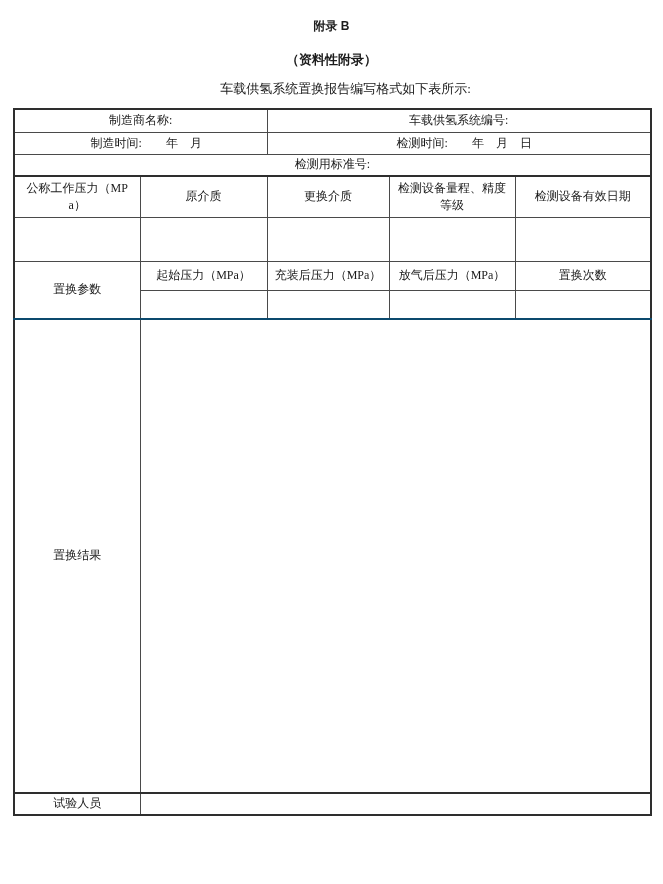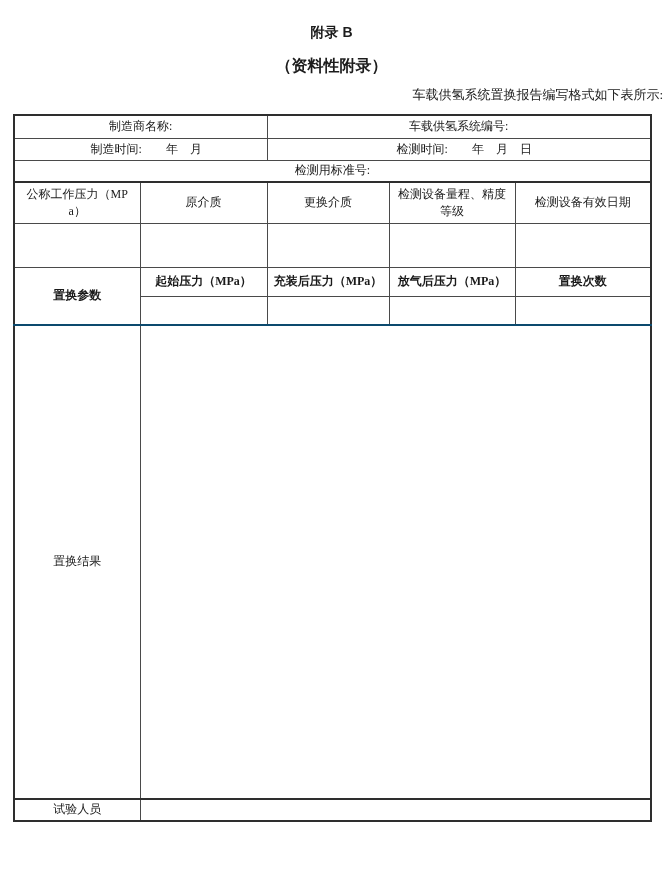--- a/index.html
+++ b/index.html
@@ -17,29 +17,29 @@
   }
   .doc {
     width: 663px;
   }
   .t1, .t2, .t3, .caption {
     text-align: center;
     font-weight: bold;
     font-family: "Liberation Sans", "DejaVu Sans", sans-serif;
     color: #1c1c1c;
   }
-  .t1 { margin: 24px 0 0; font-size: 14px; line-height: 16px; }
-  .t2 { margin: 17px 0 0; font-size: 16px; line-height: 17px; }
+  .t1 { margin: 18px 0 0; font-size: 12px; line-height: 16px; }
+  .t2 { margin: 17px 0 0; font-size: 13px; line-height: 17px; }
   .t3 { margin: 16px 0 0; font-size: 15px; line-height: 18px; }
   .para {
     margin: 12px 0 0;
     font-size: 13px;
     line-height: 17px;
     text-indent: 28px;
-    text-align: right;
+    text-align: center;
     color: #1a1a1a;
   }
   .caption { margin: 11px 0 0; font-size: 14px; line-height: 17px; }
 
   table.report {
     border-collapse: collapse;
     table-layout: fixed;
     width: 637px;
     margin: 11px 0 0 13px;
     border: 2px solid #2e2e2e;
@@ -54,21 +54,21 @@
     word-break: break-all;
     color: #1a1a1a;
   }
   td.lbl { text-align: center; padding-left: 7px; }
   td.ctr { text-align: center; }
   tr.r1 td { height: 20px; }
   tr.r2 td { height: 19px; padding-left: 17px; }
   tr.r3 td { height: 18px; }
   tr.r4 td { height: 38px; border-top: 2px solid #2e2e2e; }
   tr.r5 td { height: 41px; }
-  tr.r6 td { height: 26px; font-weight: bold; }
+  tr.r6 td { height: 26px; }
   tr.r7 td { height: 25px; }
   tr.r8 td { height: 470px; border-top: 2px solid #0c4a6e; }
   tr.r9 td { height: 18px; border-top: 2px solid #2e2e2e; }
 </style>
 </head>
 <body>
 
 <div class="doc">
 
   <p class="t1">附录 B</p>

